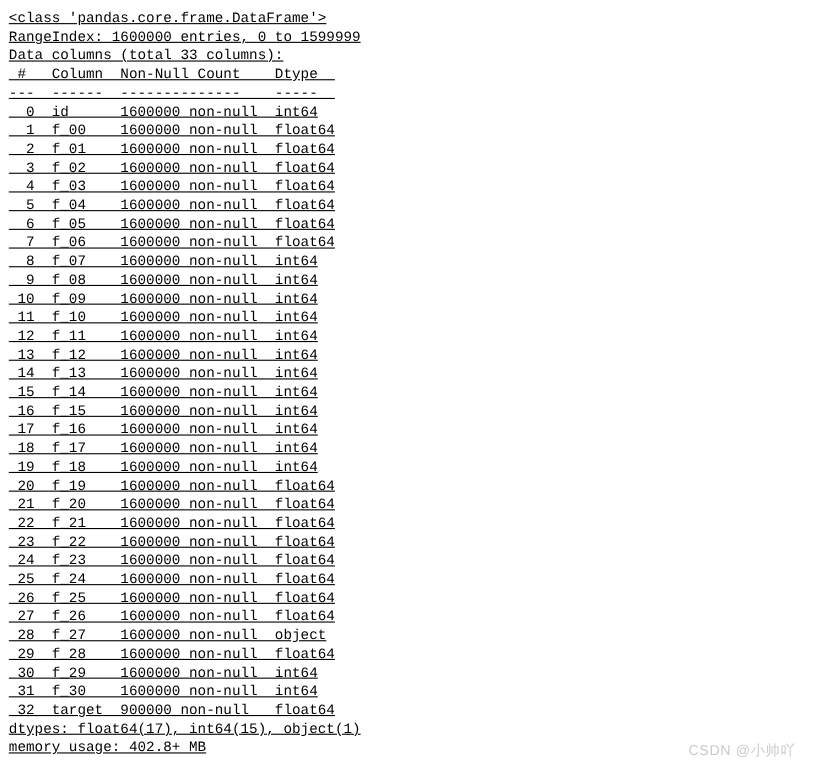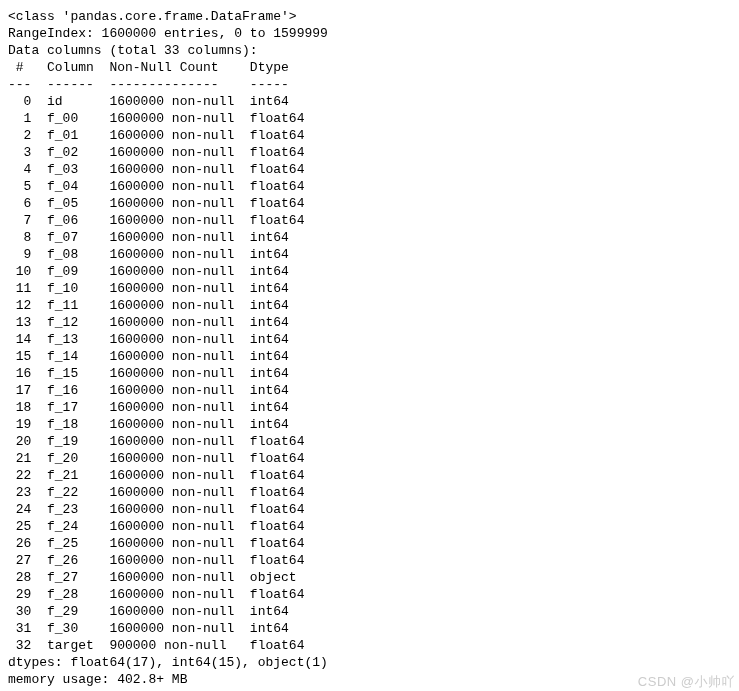--- a/index.html
+++ b/index.html
@@ -11,24 +11,25 @@
     line-height: 17px;
     color: #000000;
     width: 739px;
     box-sizing: border-box;
     position: relative;
   }
   pre {
     margin: 0;
     font-family: inherit;
     white-space: pre;
+    text-decoration: underline;
   }
   .watermark {
     position: absolute;
-    right: 4px;
+    right: 16px;
     bottom: 6px;
     color: #cccccc;
     font-family: Arial, "Microsoft YaHei", sans-serif;
     font-size: 13px;
     letter-spacing: 0.5px;
   }
 </style>
 </head>
 <body>
 

